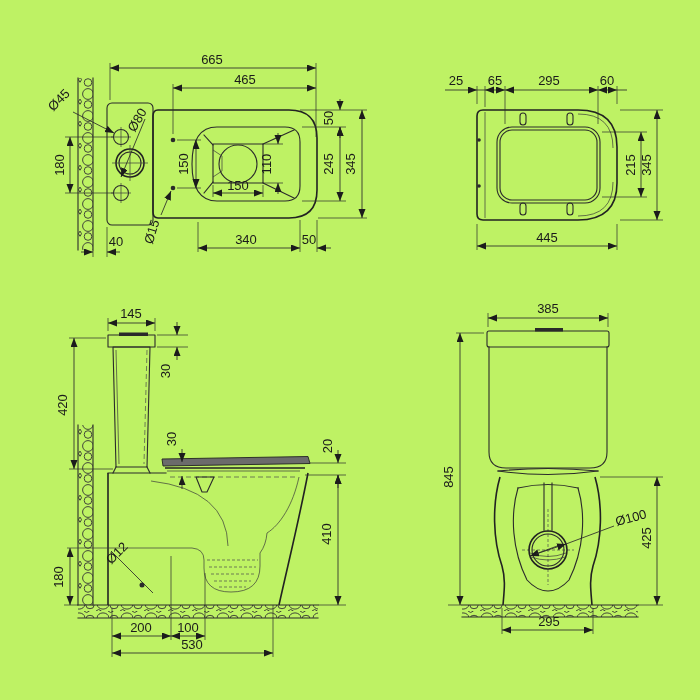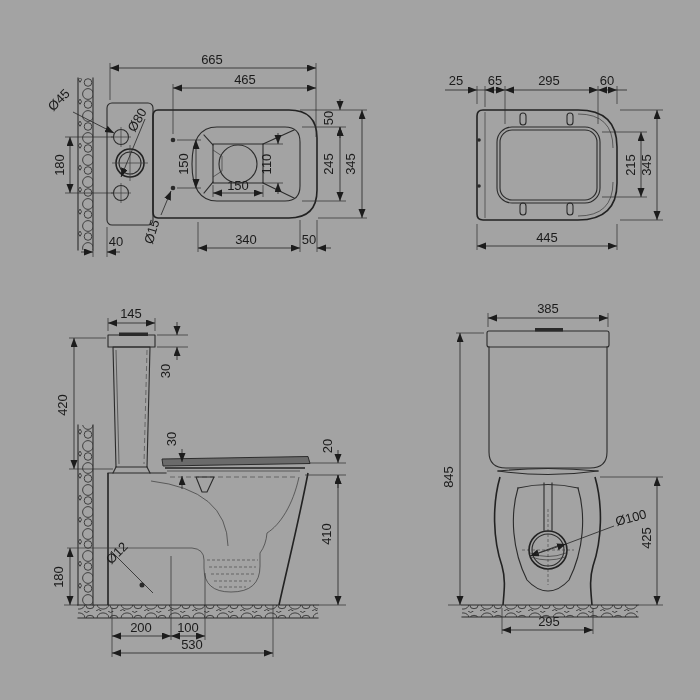--- a/index.html
+++ b/index.html
@@ -1,16 +1,16 @@
 <!DOCTYPE html>
 <html><head>
 <meta charset="utf-8">
 <style>
   html,body{margin:0;padding:0;background:#ffffff;}
-  .page{width:700px;height:700px;background:#a3a3a3;position:relative;font-family:"Liberation Sans",sans-serif;}
+  .page{width:700px;height:700px;background:#bef264;position:relative;font-family:"Liberation Sans",sans-serif;}
   svg{display:block;}
   .s  {stroke:#2b2b2b;stroke-width:1.1;fill:none;stroke-linejoin:round;stroke-linecap:square;}
   .s2 {stroke:#222;stroke-width:1.6;fill:none;stroke-linejoin:round;}
   .thin{stroke:#3a3a3a;stroke-width:.7;fill:none;}
   .dsh{stroke:#4a4a4a;stroke-width:.7;fill:none;stroke-dasharray:5 3;}
   .wdsh{stroke:#4a4a4a;stroke-width:.7;fill:none;stroke-dasharray:3 2;}
   .dim{stroke:#2b2b2b;stroke-width:.85;fill:none;}
   .ext{stroke:#2b2b2b;stroke-width:.7;fill:none;}
   .pl{stroke:#333;stroke-width:.9;fill:none;}
   .fillDark{fill:#2a2a2a;stroke:none;}

